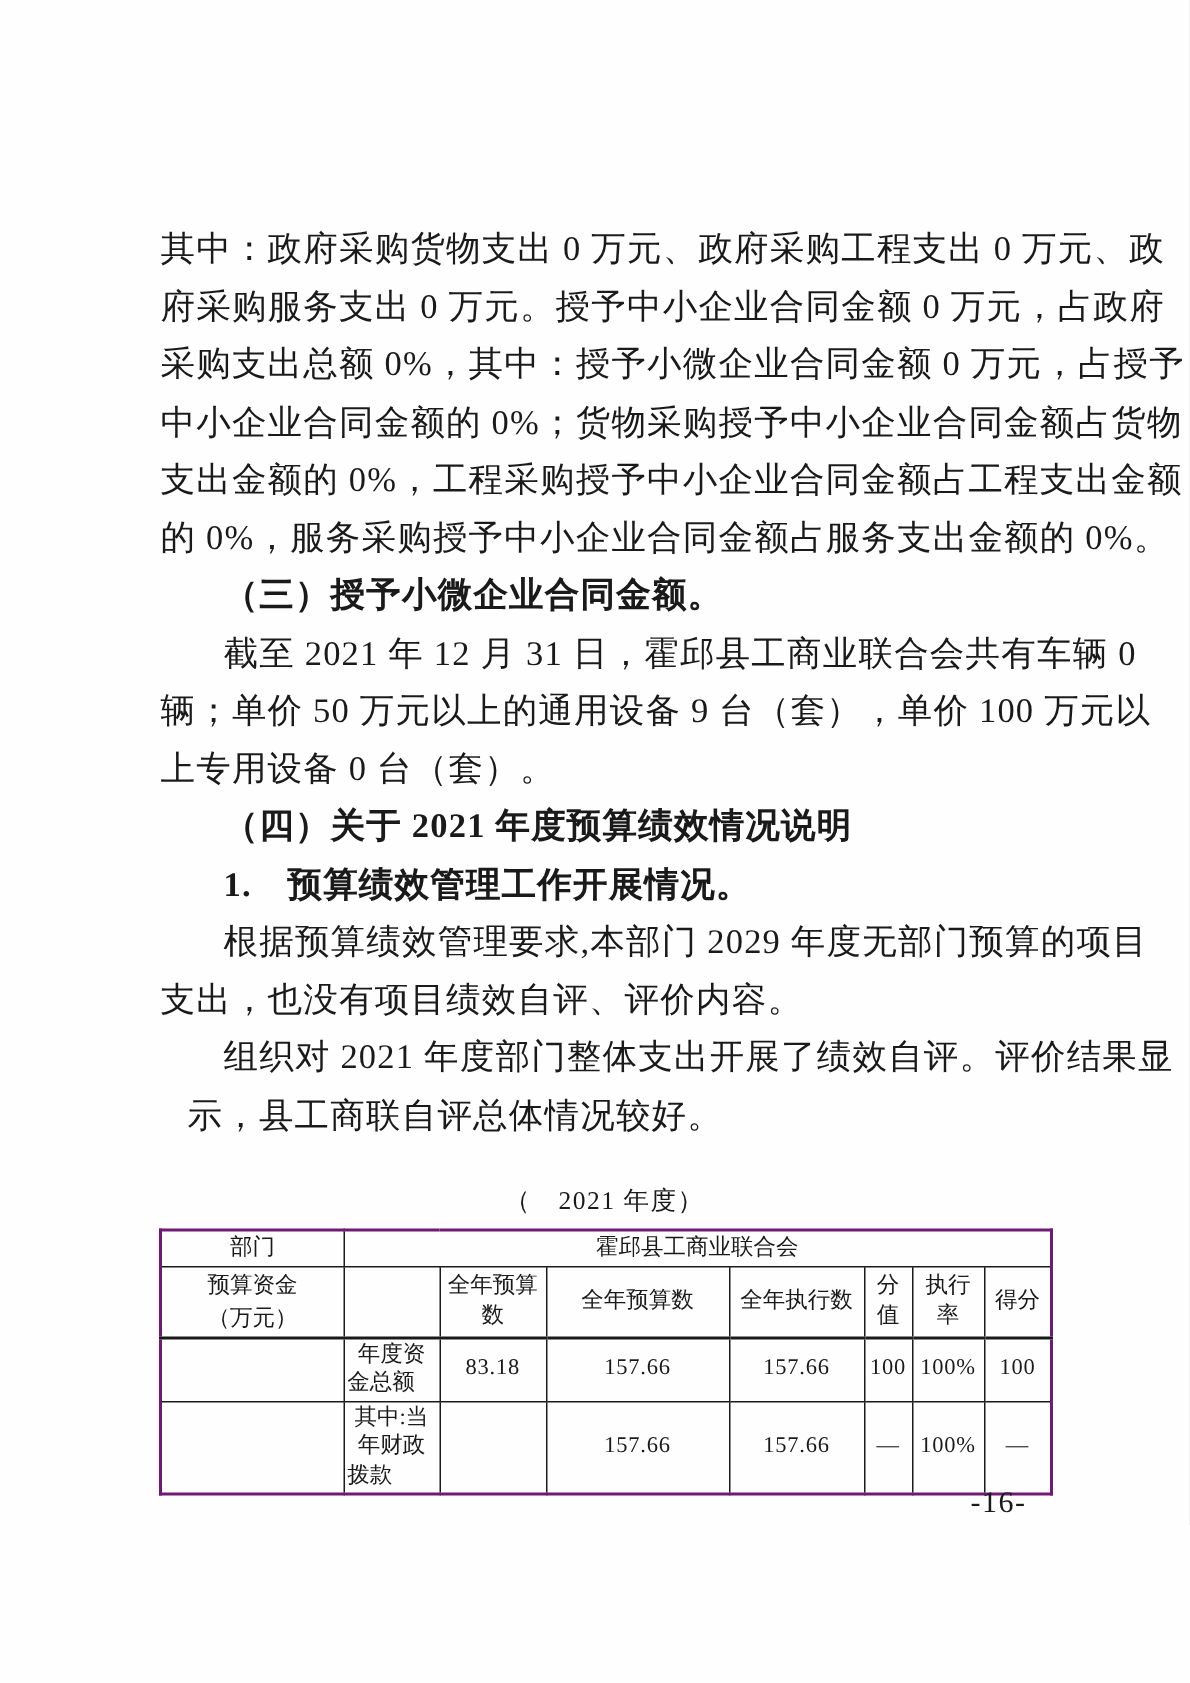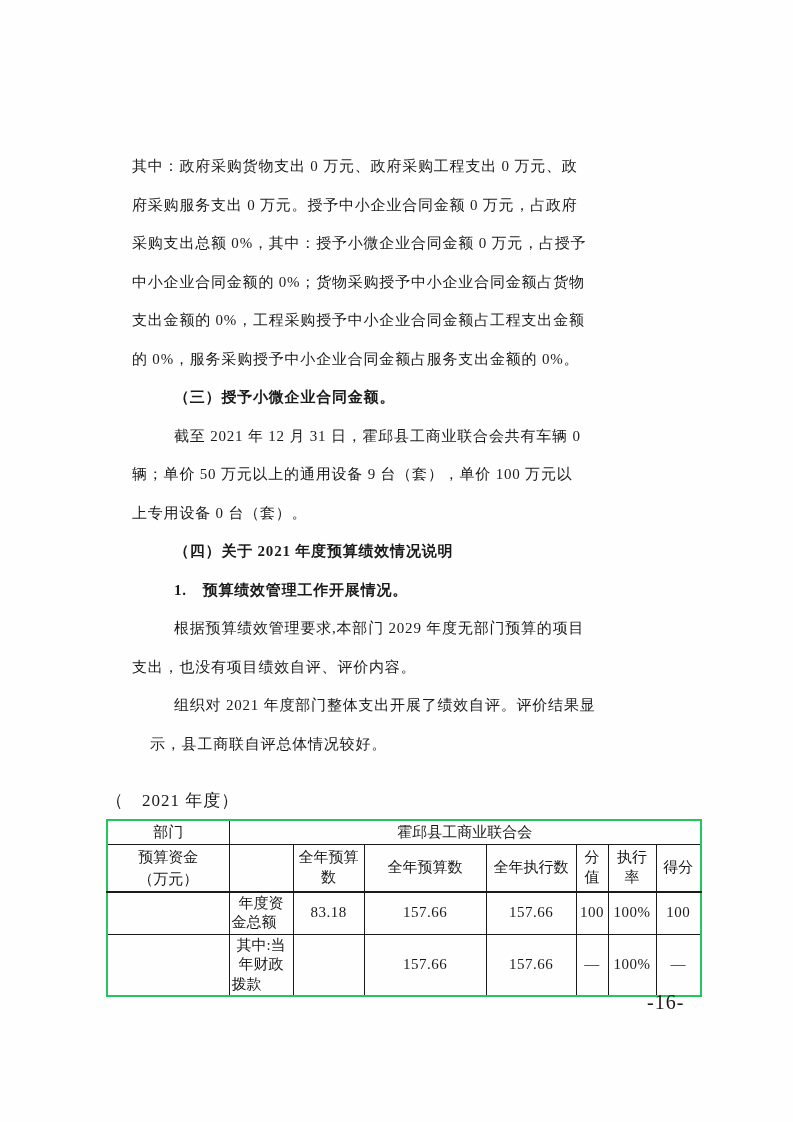--- a/index.html
+++ b/index.html
@@ -10,43 +10,42 @@
     background:#fefefe;
     font-family:"Liberation Serif","DejaVu Serif",serif;
     color:#1a1a1a;
     overflow:hidden;
   }
   .content{
     position:absolute;left:107px;top:147px;width:592px;
   }
   .line{
     height:38.5px;line-height:38.5px;
-    font-size:15px;letter-spacing:0.8px;
+    font-size:23px;letter-spacing:0.8px;
     white-space:nowrap;
-    margin-left:25px;
   }
   .bold{font-weight:bold;}
   .indent{text-indent:42px;}
   .indent-sm{text-indent:18px;}
 
   .table-block{
     position:absolute;left:106px;top:786px;width:594px;
   }
   .tbl-title{
     text-align:center;font-size:24px;font-weight:bold;
     letter-spacing:1.5px;line-height:27px;
   }
   .tbl-subtitle{
-    text-align:left;font-size:17px;line-height:20px;margin-top:5px;
+    text-align:center;font-size:17px;line-height:20px;margin-top:5px;
     letter-spacing:1px;
   }
   table.selfeval{
     border-collapse:collapse;table-layout:fixed;
     width:594px;margin-top:8px;
-    border:2px solid #22c55e;
+    border:2px solid #701a75;
   }
   table.selfeval td{
     border:1px solid #1a1a1a;
     font-size:15px;text-align:center;vertical-align:middle;
     padding:1px 2px;line-height:1.3;
     overflow:hidden;
   }
   table.selfeval tr.colhead-row td{border-bottom-width:2px;}
   td.label-cell{
     text-align:justify;text-align-last:left;

